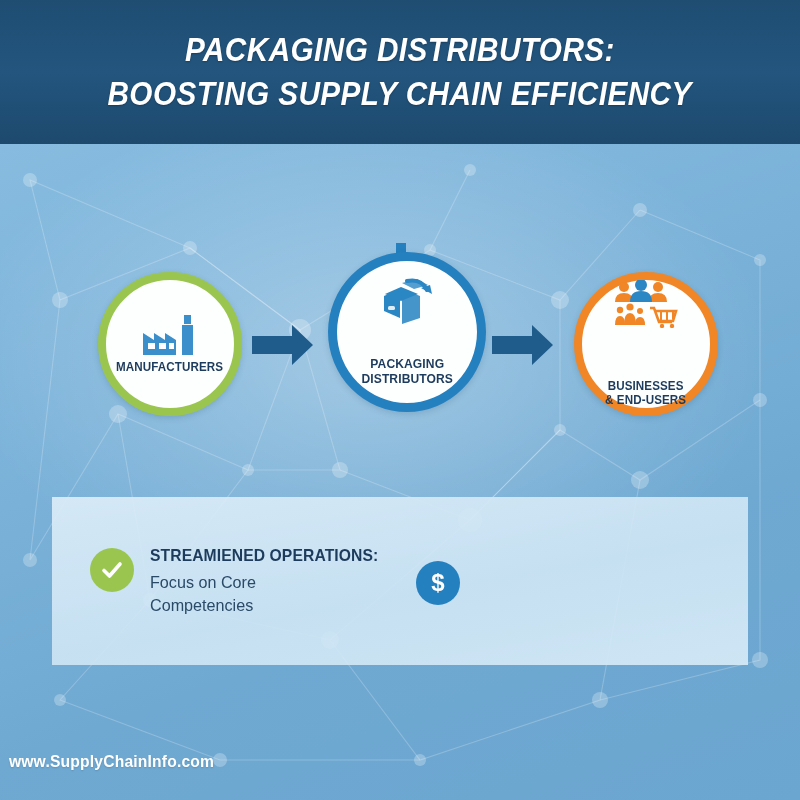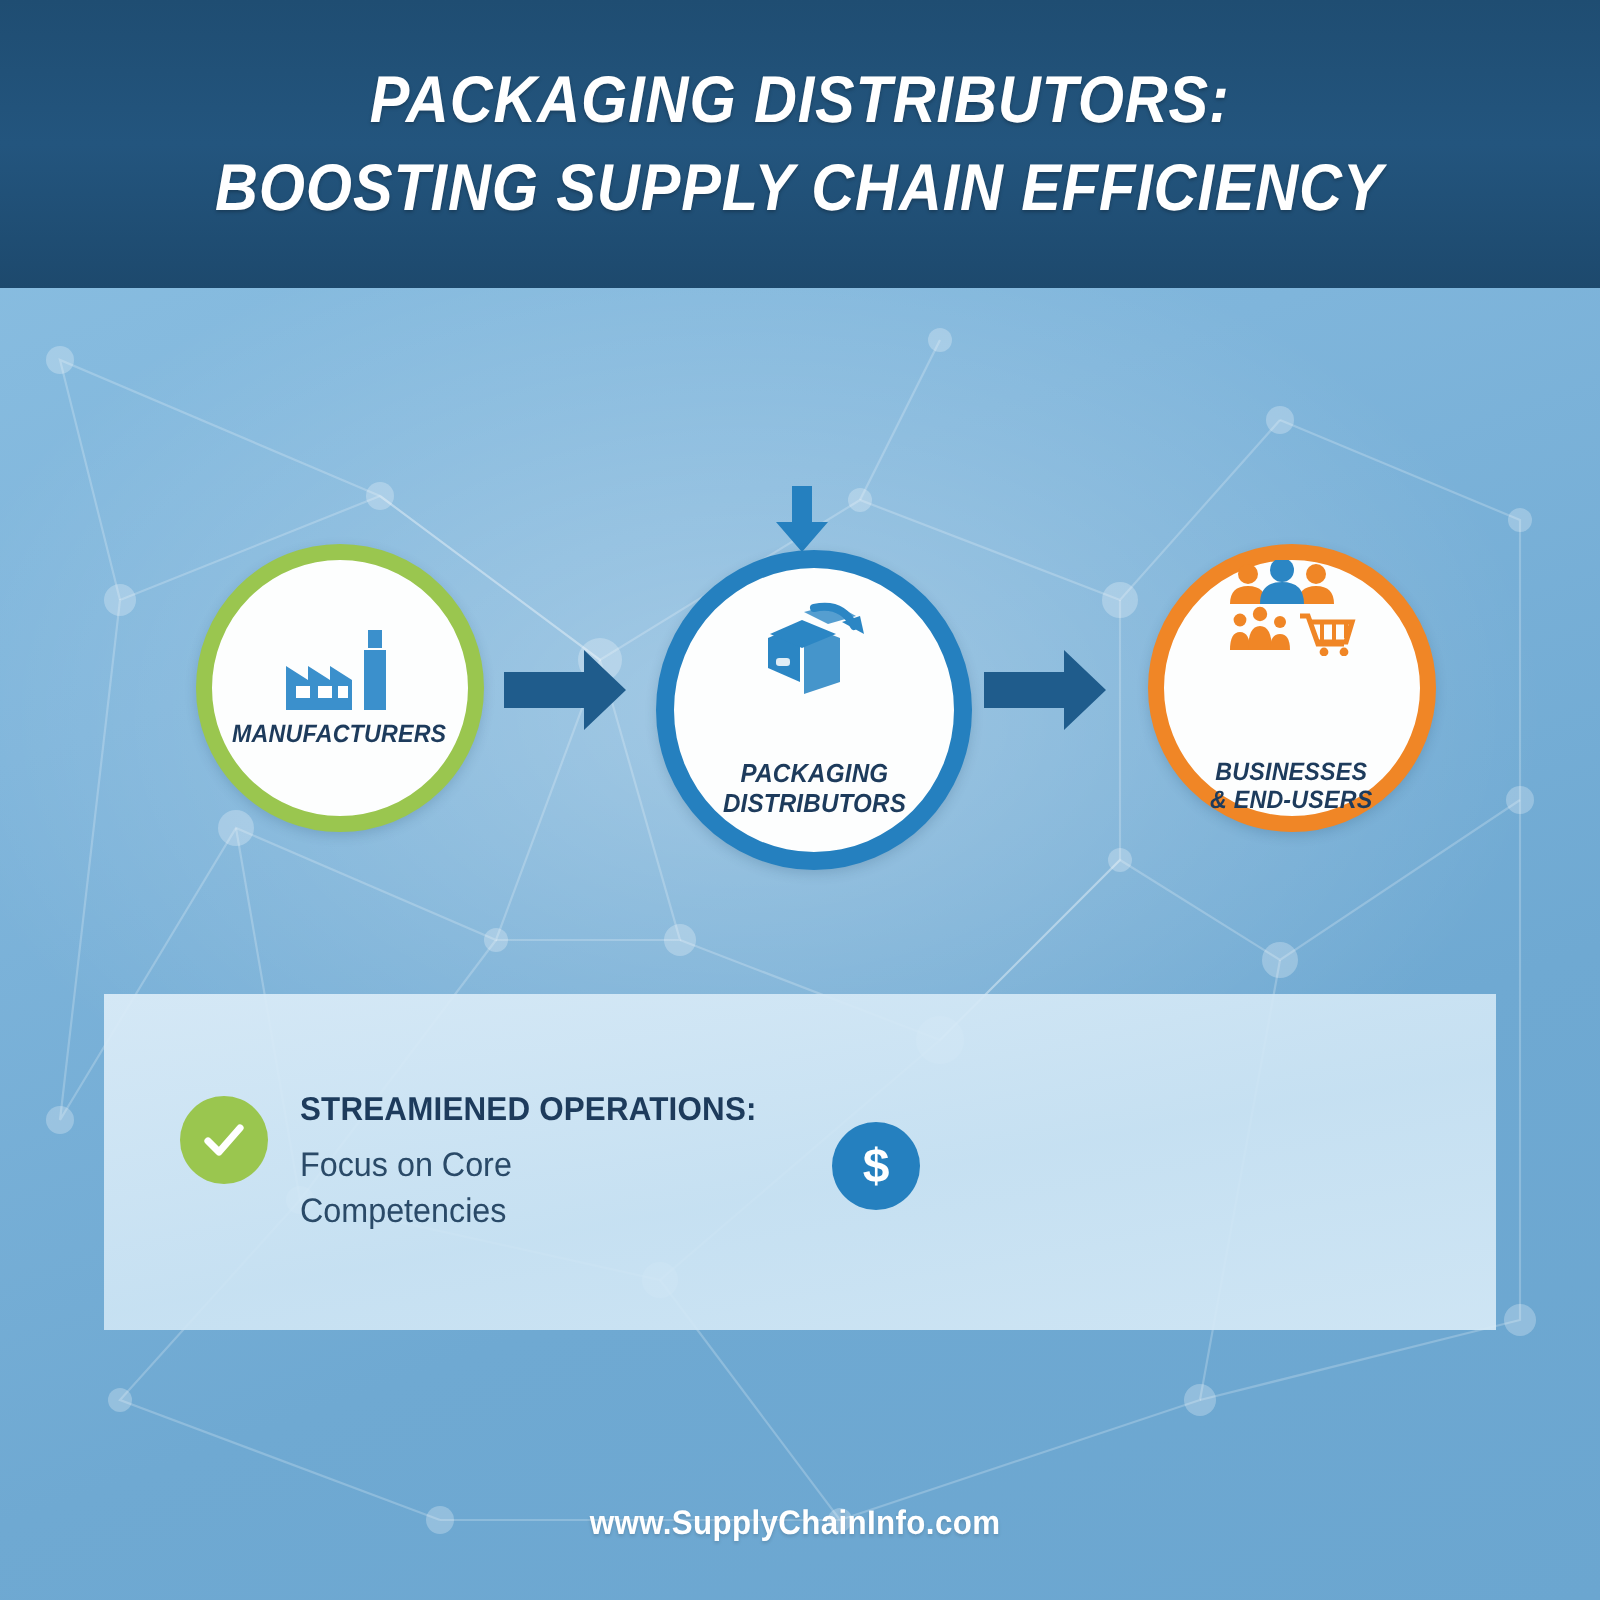--- a/index.html
+++ b/index.html
@@ -93,21 +93,20 @@
   .node {
     position: absolute;
     border-radius: 50%;
     background: #fdfefe;
     box-sizing: border-box;
     display: flex;
     flex-direction: column;
     align-items: center;
     justify-content: center;
     box-shadow: 0 2px 6px rgba(20,60,95,0.18);
-    font-style: italic;
   }
   .node-icon {
     display: block;
     margin-bottom: 2px;
   }
   .node-label {
     color: #1d3b5c;
     font-weight: bold;
     font-size: 13px;
     line-height: 1.18;
@@ -118,21 +117,21 @@
   }
 
   #node-manufacturers {
     left: 98px; top: 272px;
     width: 144px; height: 144px;
     border: 8px solid #9ac64f;
   }
   #node-manufacturers .node-label { font-size: 12.5px; margin-top: 1px; }
 
   #node-distributors {
-    left: 328px; top: 275px;
+    left: 328px; top: 252px;
     width: 158px; height: 160px;
     border: 9px solid #2580bf;
     gap: 28px;
   }
 
   #node-endusers {
     left: 574px; top: 272px;
     width: 144px; height: 144px;
     border: 8px solid #f08626;
     justify-content: space-between;
@@ -200,21 +199,21 @@
     transform-origin: left top;
     white-space: pre-line;
   }
 
   
   .footer {
     position: absolute;
     left: 0;
     top: 752px;
     width: 796px;
-    text-align: center;
+    text-align: left;
   }
   .footer-text {
     color: #ffffff;
     font-weight: bold;
     font-size: 17px;
     letter-spacing: 0.2px;
     transform: scaleX(0.92);
     display: inline-block;
     text-shadow: 0 1px 2px rgba(0,0,0,0.15);
   }

